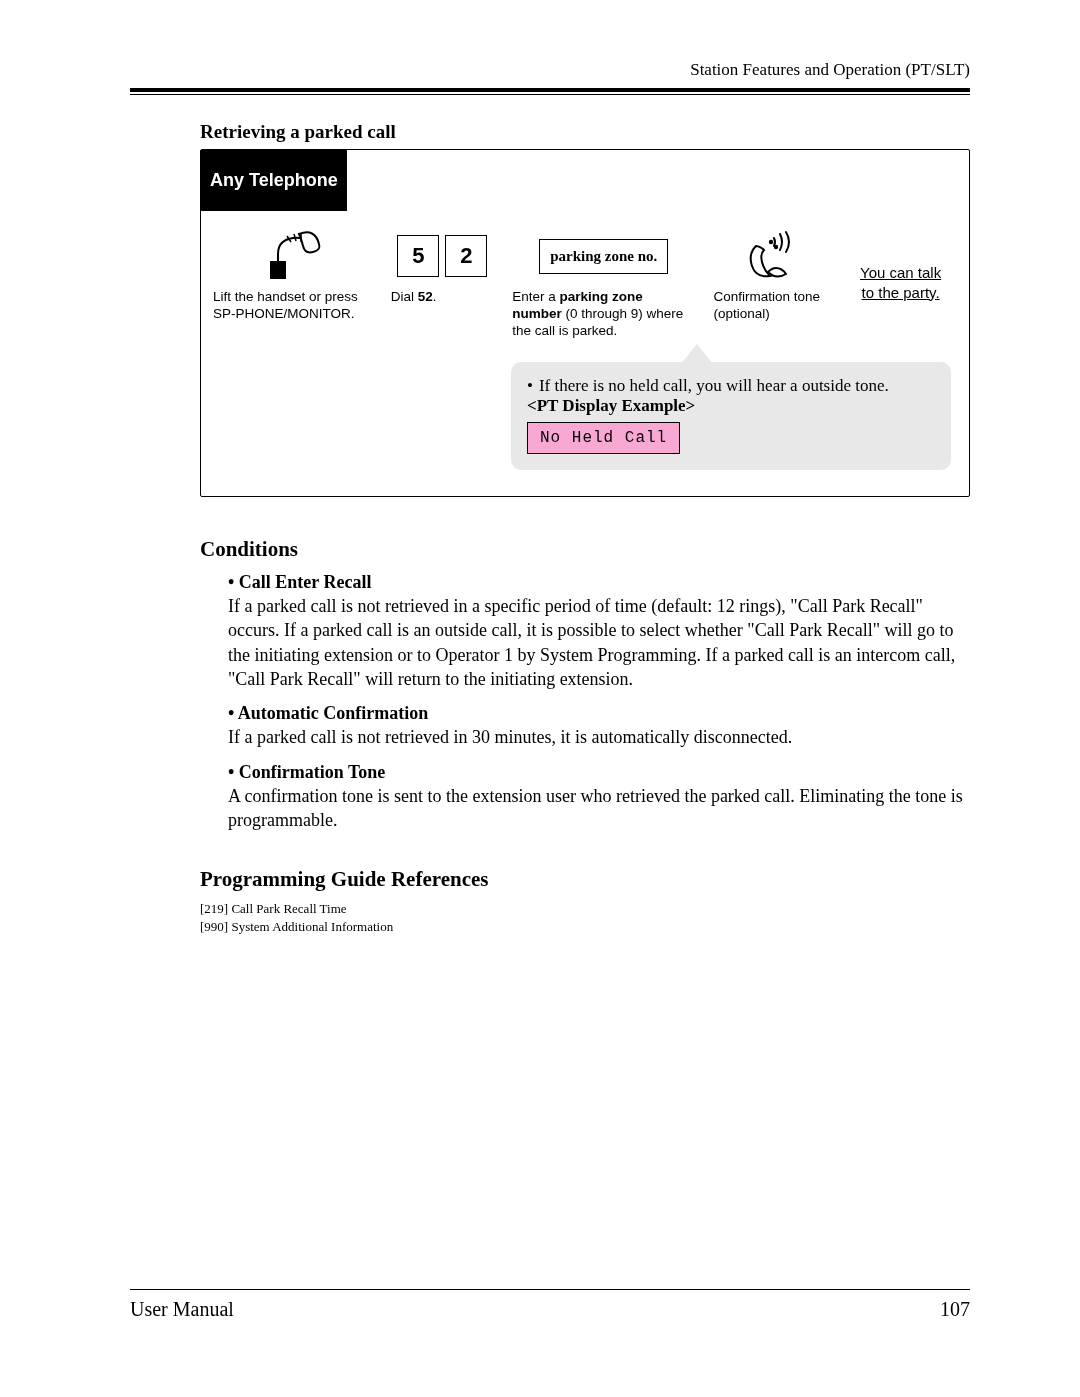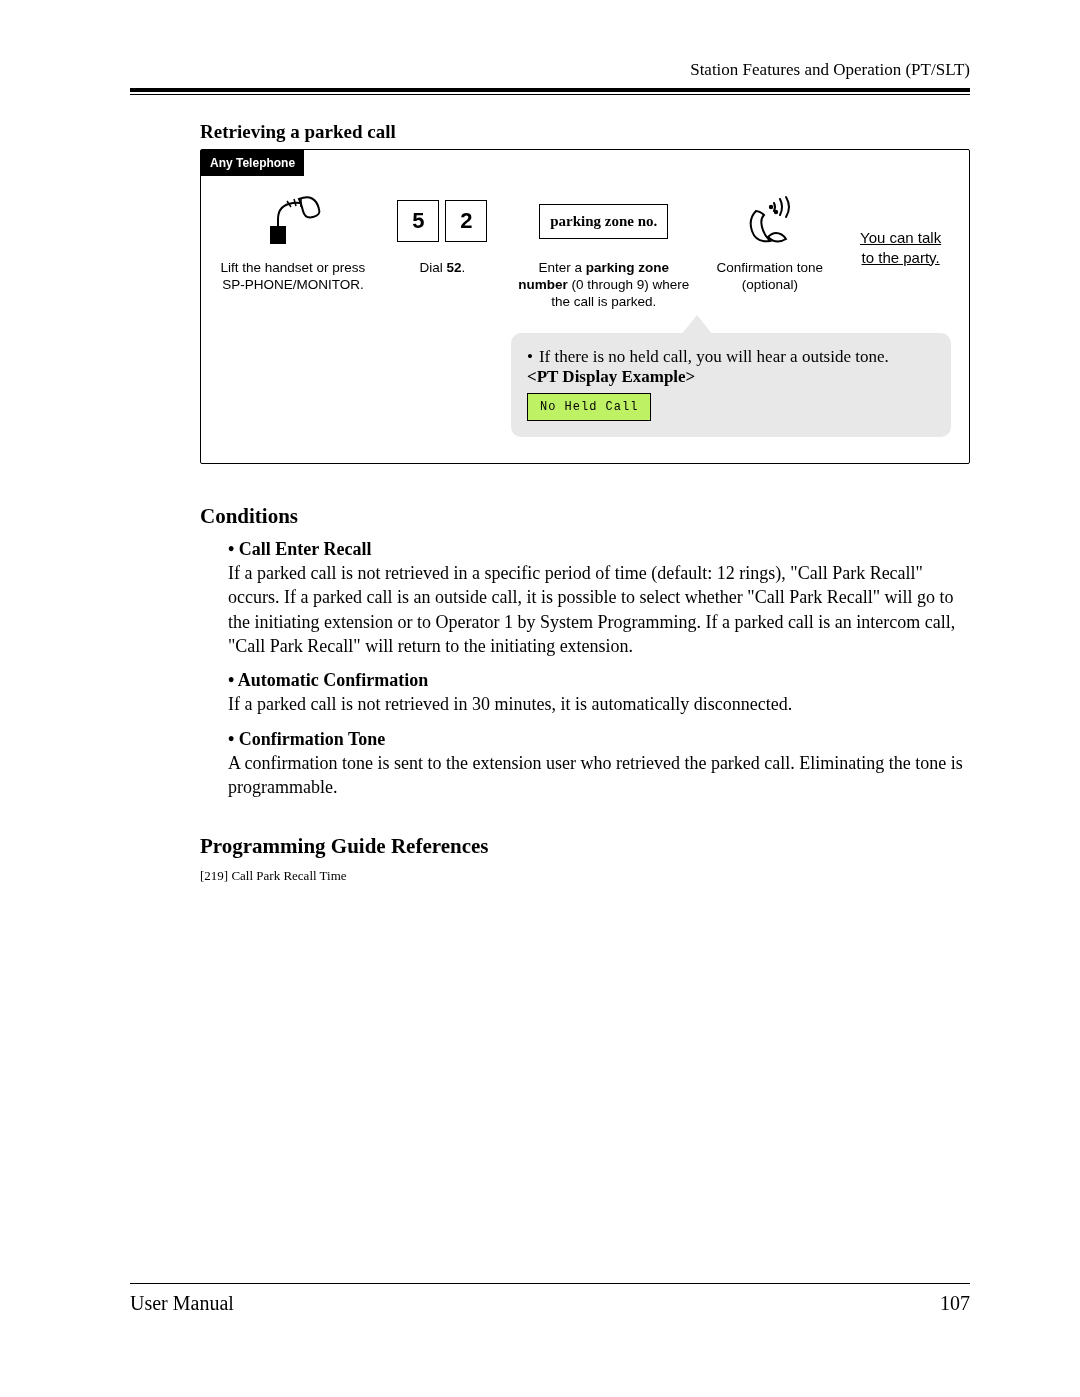--- a/index.html
+++ b/index.html
@@ -6,53 +6,53 @@
   html, body { width: 1080px; height: 1397px; background: #fff; font-family: "Times New Roman", Times, serif; color: #000; }
   .page { position: relative; width: 1080px; height: 1365px; padding: 60px 110px 50px 130px; }
   .running-head { text-align: right; font-size: 17px; margin-bottom: 8px; }
   .rule-thick { border: none; border-top: 4px solid #000; margin-bottom: 2px; }
   .rule-thin  { border: none; border-top: 1px solid #000; margin-bottom: 26px; }
   .indent { margin-left: 70px; }
 
   .proc-title { font-weight: bold; font-size: 19px; margin-bottom: 6px; }
 
   .diagram { border: 1.5px solid #000; border-radius: 2px; width: 100%; position: relative; padding: 0 0 12px 0; margin-bottom: 40px; overflow: visible; }
-  .tab { display: inline-block; background: #000; color: #fff; font-family: Arial, Helvetica, sans-serif; font-weight: bold; font-size: 12px; padding: 6px 9px; }
+  .tab { display: inline-block; background: #000; color: #fff; font-family: Arial, Helvetica, sans-serif; font-weight: bold; font-size: 18px; padding: 20px 9px; }
 
   .procrow { display: flex; align-items: flex-start; padding: 12px 12px 0 12px; gap: 18px; }
   .pcol { display: flex; flex-direction: column; align-items: center; font-family: Arial, Helvetica, sans-serif; font-size: 14px; }
   .icon-slot { height: 66px; display: flex; align-items: center; justify-content: center; }
-  .cap { margin-top: 6px; font-size: 13.5px; line-height: 1.25; text-align: center; width: 100%; }
+  .cap { margin-top: 0; font-size: 13.5px; line-height: 1.25; text-align: left; width: 100%; }
   .col1 { width: 170px; }
   .col2 { width: 110px; }
   .col3 { width: 195px; }
   .col4 { width: 120px; }
   .col5 { width: 120px; text-align: center; align-items: center; }
 
   .keybox { display: inline-flex; align-items: center; justify-content: center; width: 42px; height: 42px; border: 1.5px solid #000; font-family: Arial, Helvetica, sans-serif; font-weight: bold; font-size: 22px; margin: 0 3px; }
   .zonebox { border: 1.5px solid #000; font-family: "Times New Roman", serif; font-weight: bold; font-size: 15px; padding: 8px 10px; white-space: nowrap; }
 
   .result { font-size: 15px; text-decoration: underline; text-align: center; line-height: 1.3; }
 
   .callout { position: relative; margin: 22px 18px 14px auto; width: 440px; background: #e8e8e8; border-radius: 10px; padding: 14px 16px 16px 16px; font-family: "Times New Roman", serif; font-size: 17px; }
   .callout-pointer { position: absolute; top: -18px; left: 170px; width: 0; height: 0; border-left: 16px solid transparent; border-right: 16px solid transparent; border-bottom: 20px solid #e8e8e8; }
   .callout .bullet { display: flex; gap: 6px; }
   .callout .pt { font-weight: bold; }
-  .lcd { background: #bef264; border: 1px solid #000; font-family: "Courier New", monospace; font-size: 12px; padding: 6px 12px; margin-top: 6px; display: inline-block; letter-spacing: 1px; }
+  .lcd { background: #f9a8d4; border: 1px solid #000; font-family: "Courier New", monospace; font-size: 16px; padding: 6px 12px; margin-top: 6px; display: inline-block; letter-spacing: 1px; }
 
   h3.section { font-size: 21px; font-weight: bold; margin: 10px 0 8px 0; }
   .cond-list { margin-left: 28px; font-size: 18px; line-height: 1.35; }
   .cond-item { margin-bottom: 10px; }
   .cond-item .hd { font-weight: bold; }
   .cond-item .hd::before { content: "•  "; }
   .cond-body { margin-left: 0; }
 
   .refs { margin-top: 6px; font-size: 13px; line-height: 1.4; }
 
-  .footer { position: absolute; left: 130px; right: 110px; bottom: 50px; }
+  .footer { position: absolute; left: 130px; right: 110px; bottom: 44px; }
   .footer hr { border: none; border-top: 1px solid #000; margin-bottom: 8px; }
   .footer-row { display: flex; justify-content: space-between; font-size: 20px; }
 
   
   svg { display: block; }
 </style>
 </head>
 <body>
 
 <div class="page">
@@ -151,20 +151,21 @@
       </div>
       <div class="cond-item">
         <span class="hd">Confirmation Tone</span><br>
         <span class="cond-body">A confirmation tone is sent to the extension user who retrieved the parked call. Eliminating the tone is programmable.</span>
       </div>
     </div>
 
     <h3 class="section" style="margin-top:34px">Programming Guide References</h3>
     <div class="refs">
       <div>[219] Call Park Recall Time</div>
+      <div>[990] System Additional Information</div>
     </div>
 
   </div>
 
   <div class="footer">
     <hr>
     <div class="footer-row">
       <span>User Manual</span>
       <span>107</span>
     </div>

